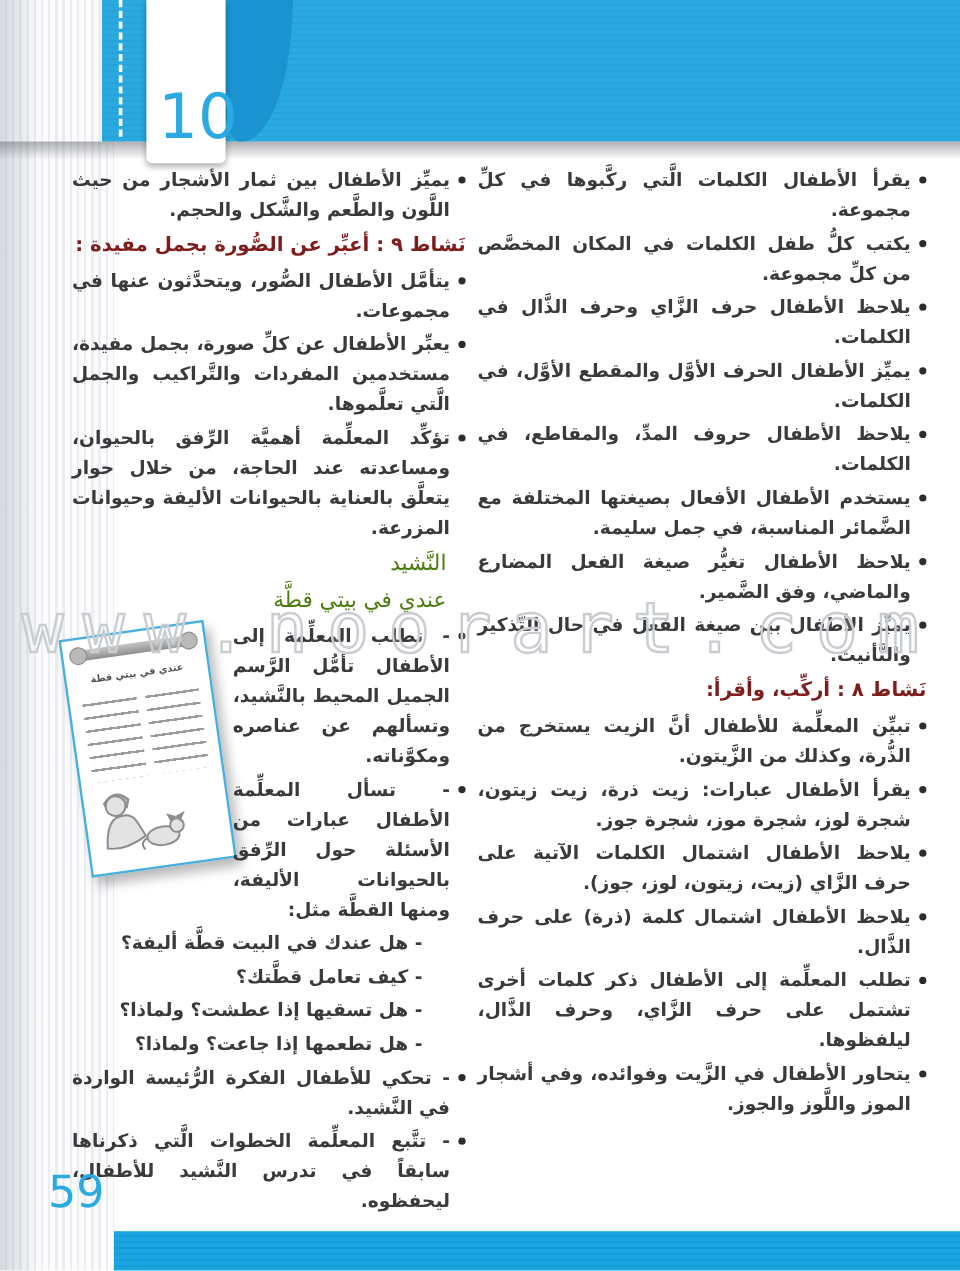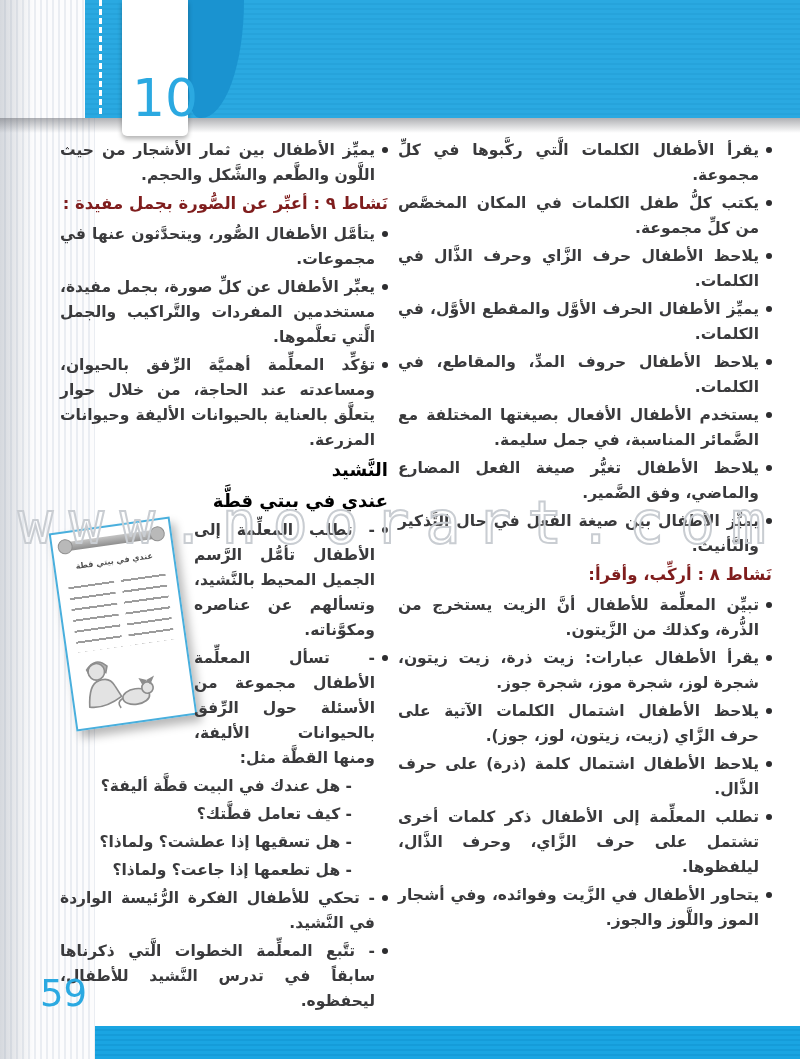--- a/index.html
+++ b/index.html
@@ -31,21 +31,21 @@
     direction:rtl;display:flex;gap:10px;color:#3a3a3c;text-align:justify;}
   .col{font-size:15.5px;font-weight:700;line-height:25px;}
   .col-right{width:374px;flex:none;}
   .col-left{width:328px;flex:none;}
 
   .bullet{position:relative;padding-right:13px;margin:0 0 3px;}
   .bullet .dot{position:absolute;right:0;top:9px;width:6px;height:6px;border-radius:50%;background:#2d2d2f;}
   .question{padding-right:36px;margin:0 0 3px;}
 
   .heading-orange{color:#7f1d1d;font-size:16.5px;font-weight:700;margin:3px 0 5px;line-height:26px;}
-  .heading-blue{color:#000000;font-size:18px;font-weight:700;margin:1px 0 4px;line-height:27px;}
+  .heading-blue{color:#4d7c0f;font-size:18px;font-weight:400;margin:1px 16px 4px;line-height:27px;}
 
   
   .nasheed-card{float:left;width:118px;height:196px;margin:6px 10px 10px 2px;
     background:#ffffff;border:2px solid #49afdd;transform:rotate(-8deg);
     box-shadow:4px 7px 10px rgba(0,0,0,.28);overflow:hidden;}
   .card-banner{height:9px;margin:9px 7px 3px;border-radius:5px;
     background:linear-gradient(#c4c4c4,#8f8f8f);position:relative;}
   .card-blob{position:absolute;top:-3px;width:13px;height:13px;border-radius:50%;
     background:#b9b9b9;border:1px solid #8f8f8f;}
   .card-blob.r{right:-2px;} .card-blob.l{left:-2px;}
@@ -216,21 +216,21 @@
 
       <div>
 
           <div class="bullet">
             <span class="dot"></span>
             <span>- تطلب المعلِّمة إلى الأطفال تأمُّل الرَّسم الجميل المحيط بالنَّشيد، وتسألهم عن عناصره ومكوَّناته.</span>
           </div>
 
           <div class="bullet">
             <span class="dot"></span>
-            <span>- تسأل المعلِّمة الأطفال مجموعة من الأسئلة حول الرِّفق بالحيوانات الأليفة، ومنها القطَّة مثل:</span>
+            <span>- تسأل المعلِّمة الأطفال عبارات من الأسئلة حول الرِّفق بالحيوانات الأليفة، ومنها القطَّة مثل:</span>
           </div>
         </div>
       <div>
 
           <div class="question">
             <span>- هل عندك في البيت قطَّة أليفة؟</span>
           </div>
 
           <div class="question">
             <span>- كيف تعامل قطَّتك؟</span>

